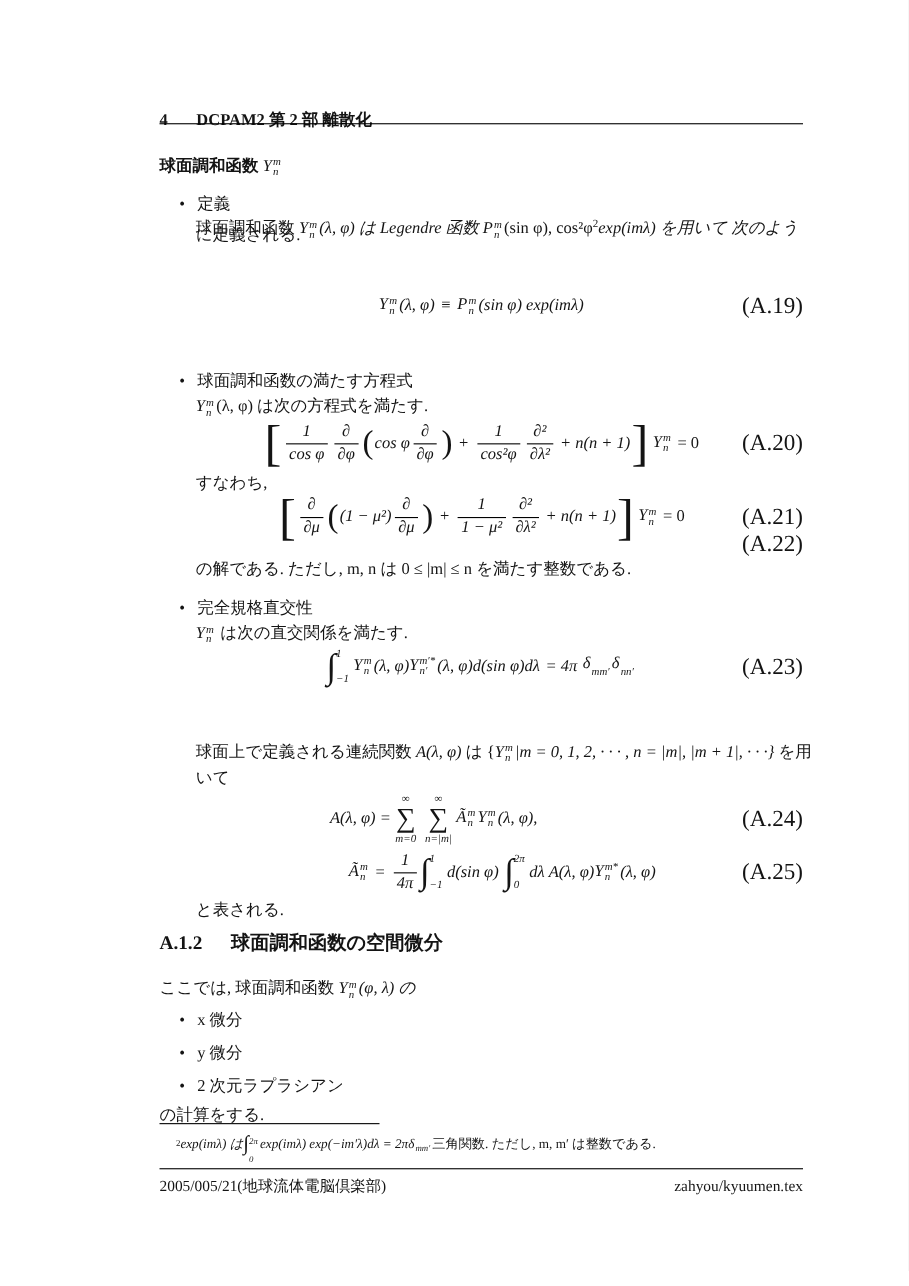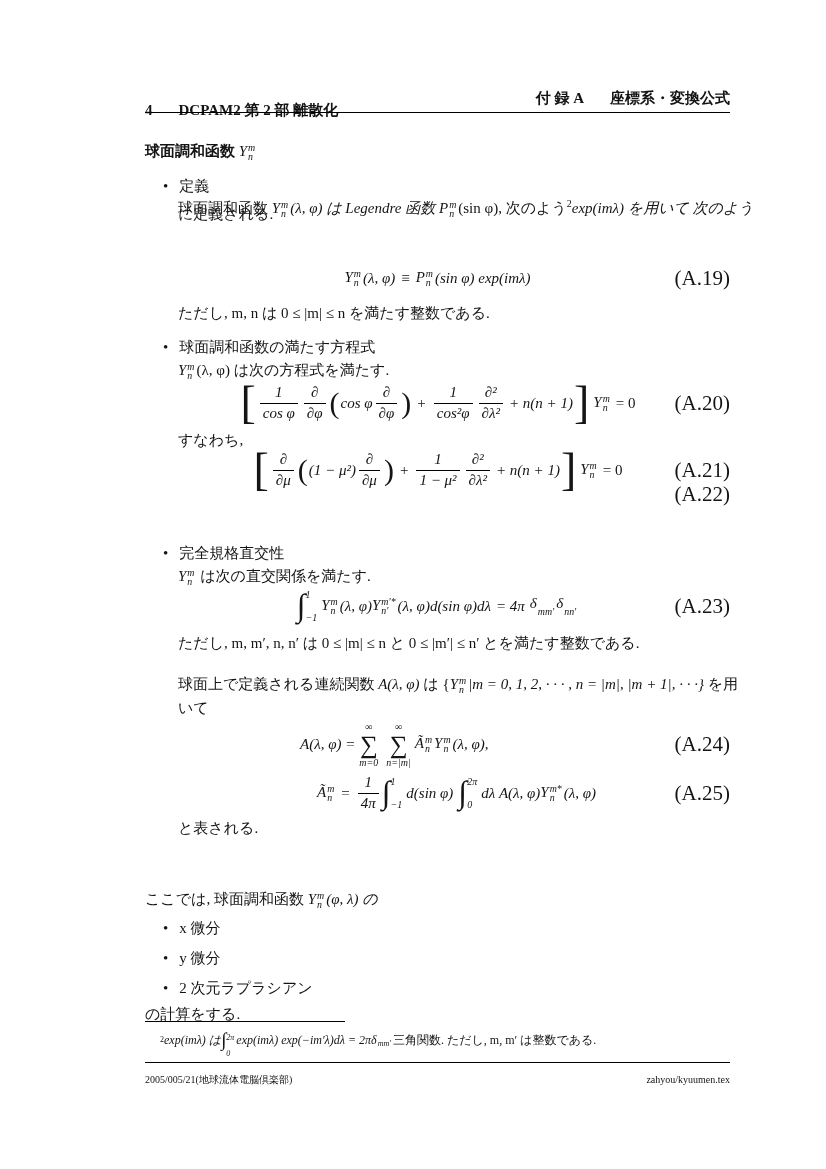--- a/index.html
+++ b/index.html
@@ -37,62 +37,56 @@
   
   .eqrow{position:absolute;left:145px;width:585px;display:flex;align-items:center;
          justify-content:center;font-size:15px;white-space:nowrap}
   .eqrow .eqlabel{position:absolute;right:0;top:50%;transform:translateY(-50%);
                   font-style:normal;font-size:21px}
   .eqleft{justify-content:flex-start}
   .dot{margin-right:11px}
   .hdr-gap{display:inline-block;width:26px}
   .sect{position:absolute;font-size:17.5px;font-weight:bold;white-space:nowrap}
   .fn{font-size:12px;line-height:16px}
-  .footer{font-size:10px}
+  .footer{font-size:14px}
 </style>
 </head>
 <body>
 
 <div class="page">
 
   <div class="line b" style="top:100px;left:145px">
     <span>4</span><span class="hdr-gap"></span><span>DCPAM2 第 2 部 離散化</span>
   </div>
-  <div class="line b" style="top:88px;right:96px">
-    <span>付 録 A</span><span class="hdr-gap"></span><span>座標系・変換公式</span>
-  </div>
   <div class="rule" style="top:112px;left:145px;width:585px"></div>
 
   <div class="line b" style="top:141px;left:145px">
     <span>球面調和函数 </span><span class="mi" style="font-weight:normal"><span>Y</span><span class="ss"><span>m</span><span>n</span></span></span>
   </div>
 
   <div class="line" style="top:176px;left:163px">
     <span class="dot">•</span><span>定義</span>
   </div>
 
   <div class="line" style="top:198px;left:178px">
-    <span>球面調和函数 </span><span class="mi"><span>Y</span><span class="ss"><span>m</span><span>n</span></span></span><span class="mi">(λ, φ) は Legendre 函数 </span><span class="mi"><span>P</span><span class="ss"><span>m</span><span>n</span></span></span><span>(sin φ), 次のよう</span><span class="sup">2</span><span class="mi">exp(imλ) を用いて 次のよう</span>
+    <span>球面調和函数 </span><span class="mi"><span>Y</span><span class="ss"><span>m</span><span>n</span></span></span><span class="mi">(λ, φ) は Legendre 函数 </span><span class="mi"><span>P</span><span class="ss"><span>m</span><span>n</span></span></span><span>(sin φ), cos²φ</span><span class="sup">2</span><span class="mi">exp(imλ) を用いて 次のよう</span>
   </div>
   <div class="line" style="top:204px;left:178px">
     <span>に定義される.</span>
   </div>
 
   <div class="eqrow" style="top:262px;height:32px">
     <span class="mi"><span>Y</span><span class="ss"><span>m</span><span>n</span></span></span>
       <span class="mi">(λ, φ)</span>
       <span style="margin:0 6px">≡</span>
       <span class="mi"><span>P</span><span class="ss"><span>m</span><span>n</span></span></span>
       <span class="mi">(sin φ) exp(imλ)</span>
     <span class="eqlabel">(A.19)</span>
   </div>
 
-  <div class="line" style="top:303px;left:178px">
-    <span>ただし, m, n は 0 ≤ |m| ≤ n を満たす整数である.</span>
-  </div>
 
   <div class="line" style="top:337px;left:163px">
     <span class="dot">•</span><span>球面調和函数の満たす方程式</span>
   </div>
   <div class="line" style="top:360px;left:178px">
     <span class="mi"><span>Y</span><span class="ss"><span>m</span><span>n</span></span></span><span>(λ, φ) は次の方程式を満たす.</span>
   </div>
 
   <div class="eqrow" style="top:379px;height:48px">
     <span class="bk">[</span>
@@ -157,20 +151,23 @@
     <span class="bk">]</span>
     <span class="mi" style="margin-left:3px"><span>Y</span><span class="ss"><span>m</span><span>n</span></span></span>
     <span style="margin-left:4px">= 0</span>
     <span class="eqlabel">(A.21)</span>
   </div>
 
   <div class="eqrow" style="top:485px;height:18px">
     <span class="eqlabel">(A.22)</span>
   </div>
 
+  <div class="line" style="top:508px;left:178px">
+    <span>の解である. ただし, m, n は 0 ≤ |m| ≤ n を満たす整数である.</span>
+  </div>
 
   <div class="line" style="top:543px;left:163px">
     <span class="dot">•</span><span>完全規格直交性</span>
   </div>
   <div class="line" style="top:566px;left:178px">
     <span class="mi"><span>Y</span><span class="ss"><span>m</span><span>n</span></span></span><span> は次の直交関係を満たす.</span>
   </div>
 
   <div class="eqrow" style="top:584px;height:44px">
     <span class="intg">
@@ -183,23 +180,20 @@
     <span class="mi"><span>Y</span><span class="ss"><span>m</span><span>n</span></span></span>
       <span class="mi">(λ, φ)</span>
       <span class="mi"><span>Y</span><span class="ss"><span>m′*</span><span>n′</span></span></span>
       <span class="mi">(λ, φ)d(sin φ)dλ</span>
     <span style="margin:0 5px" class="mi">= 4π</span>
       <span class="mi"><span>δ</span><span class="ss" style="vertical-align:-0.7em"><span>&nbsp;</span><span>mm′</span></span></span>
       <span class="mi"><span>δ</span><span class="ss" style="vertical-align:-0.7em"><span>&nbsp;</span><span>nn′</span></span></span>
     <span class="eqlabel">(A.23)</span>
   </div>
 
-  <div class="line" style="top:633px;left:178px">
-    <span>ただし, m, m′, n, n′ は 0 ≤ |m| ≤ n と 0 ≤ |m′| ≤ n′ とを満たす整数である.</span>
-  </div>
 
   <div class="line" style="top:674px;left:178px">
     <span>球面上で定義される連続関数 </span><span class="mi">A(λ, φ)</span><span> は {</span><span class="mi"><span>Y</span><span class="ss"><span>m</span><span>n</span></span></span><span class="mi">|m = 0, 1, 2, · · · ,  n = |m|, |m + 1|, · · ·}</span><span> を用</span>
   </div>
   <div class="line" style="top:698px;left:178px">
     <span>いて</span>
   </div>
 
   <div class="eqrow eqleft" style="top:716px;height:56px;padding-left:155px">
     <span class="mi">A(λ, φ) =</span>
@@ -244,20 +238,23 @@
     <span class="mi">dλ A(λ, φ)</span>
       <span class="mi"><span>Y</span><span class="ss"><span>m*</span><span>n</span></span></span>
       <span class="mi">(λ, φ)</span>
     <span class="eqlabel">(A.25)</span>
   </div>
 
   <div class="line" style="top:818px;left:178px">
     <span>と表される.</span>
   </div>
 
+  <div class="sect" style="top:845px;left:145px">
+    <span>A.1.2</span><span class="hdr-gap"></span><span>球面調和函数の空間微分</span>
+  </div>
 
   <div class="line" style="top:889px;left:145px">
     <span>ここでは, 球面調和函数 </span><span class="mi"><span>Y</span><span class="ss"><span>m</span><span>n</span></span></span><span class="mi">(φ, λ) の</span>
   </div>
 
   <div class="line" style="top:918px;left:163px">
     <span class="dot">•</span><span>x 微分</span>
   </div>
   <div class="line" style="top:948px;left:163px">
     <span class="dot">•</span><span>y 微分</span>

